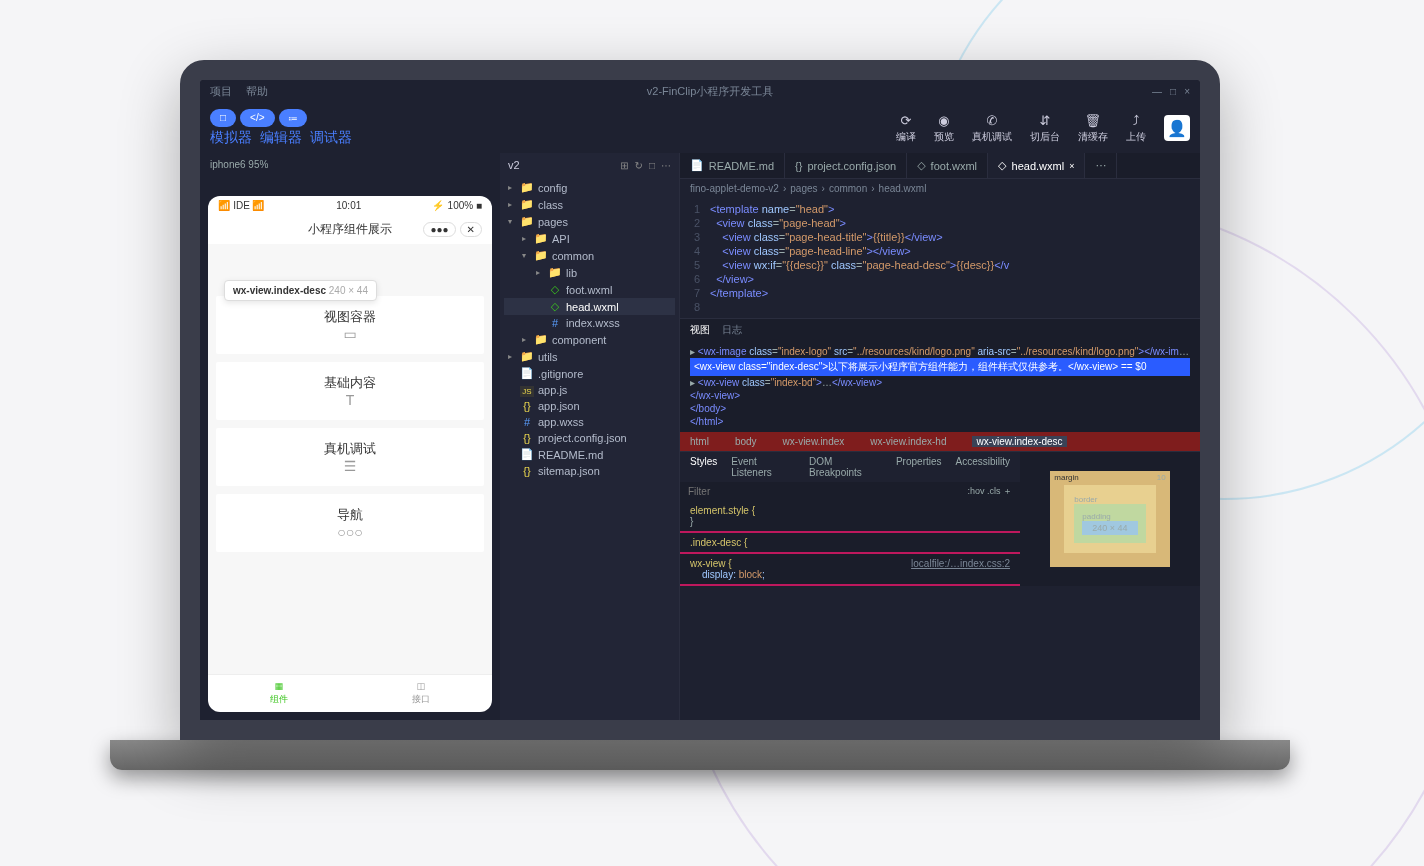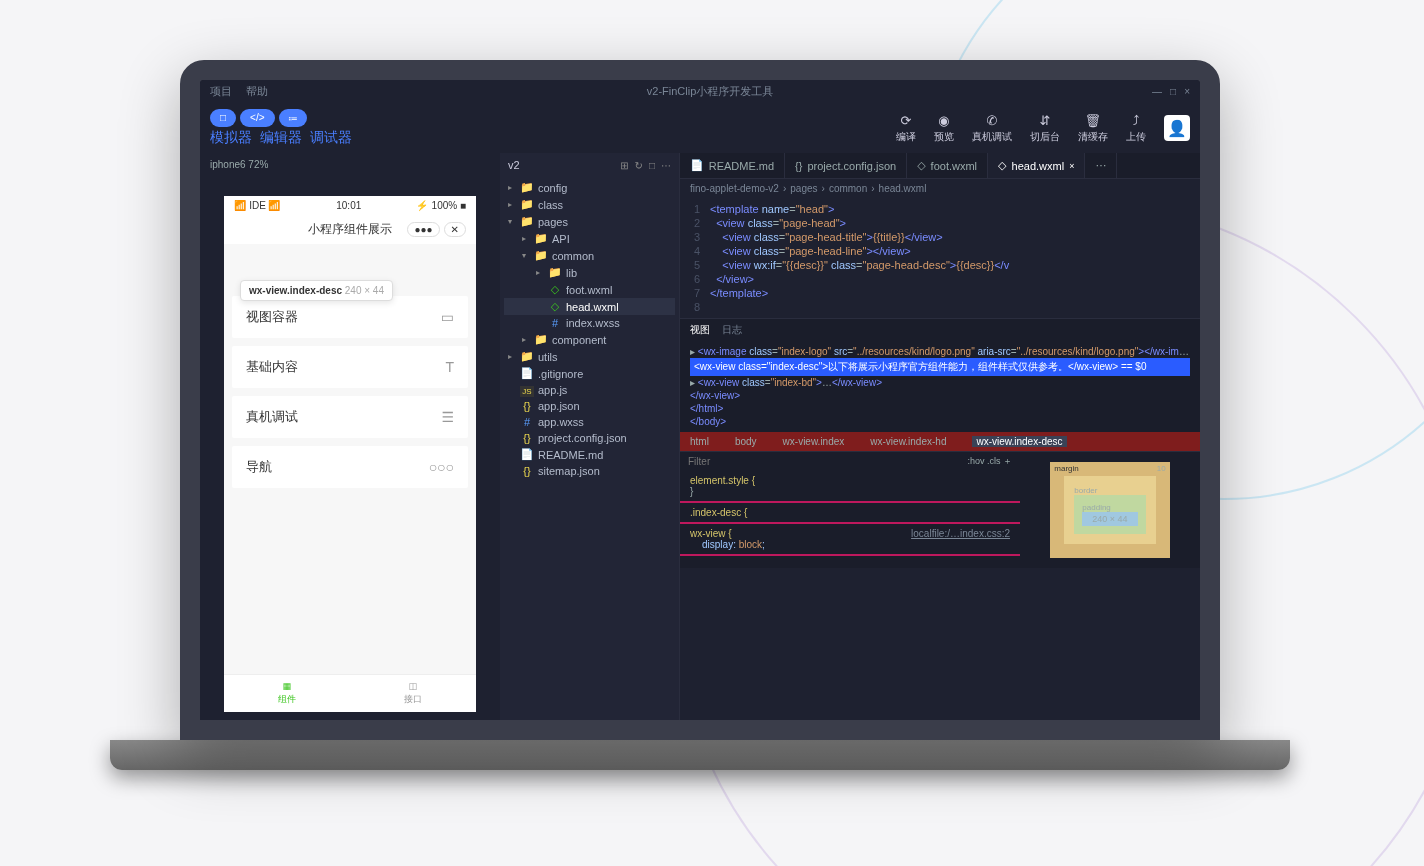--- a/index.html
+++ b/index.html
@@ -31,30 +31,30 @@
 .toolbar-right { margin-left: auto; display: flex; gap: 18px; align-items: center; }
 .tool-action { display: flex; flex-direction: column; align-items: center; gap: 2px; color: #ccd; font-size: 10px; }
 .tool-icon { font-size: 13px; }
 .avatar { width: 26px; height: 26px; background: #fff; border-radius: 4px; display: flex; align-items: center; justify-content: center; font-size: 16px; }
 
 .body { display: flex; flex: 1; min-height: 0; }
 
 
 .sim-panel { width: 300px; background: #1e2130; display: flex; flex-direction: column; }
 .sim-header { padding: 6px 10px; color: #9aa; font-size: 10px; }
-.sim-phone { background: #fff; margin: 20px 24px 8px; flex: 1; border-radius: 0; display: flex; flex-direction: column; color: #333; overflow: hidden; }
+.sim-phone { background: #fff; margin: 20px 8px 8px; flex: 1; border-radius: 12px; display: flex; flex-direction: column; color: #333; overflow: hidden; }
 .phone-status { display: flex; justify-content: space-between; padding: 4px 10px; font-size: 10px; }
 .phone-header { display: flex; align-items: center; justify-content: center; padding: 6px; position: relative; font-size: 12px; font-weight: 500; }
 .phone-header .dots { position: absolute; right: 10px; display: flex; gap: 4px; align-items: center; }
 .phone-header .dot-btn { border: 1px solid #ddd; border-radius: 10px; padding: 1px 6px; font-size: 10px; }
 .phone-body { flex: 1; background: #f7f7f7; padding: 14px 8px; display: flex; flex-direction: column; gap: 10px; position: relative; }
 .tooltip { position: absolute; top: 36px; left: 16px; background: #fff; border: 1px solid #ddd; border-radius: 4px; padding: 4px 8px; font-size: 10px; box-shadow: 0 2px 6px rgba(0,0,0,0.1); z-index: 2; }
 .tooltip .dim { color: #aaa; }
 .highlight-box { background: #5a9fff; color: #fff; padding: 8px; font-size: 10px; text-align: center; border-radius: 2px; margin-bottom: 4px; }
-.menu-card { background: #fff; padding: 12px 14px; display: flex; justify-content: space-between; align-items: center; font-size: 13px; border-radius: 2px; }
+.menu-card { background: #fff; padding: 12px 14px; display: flex; justify-content: space-between; align-items: center; font-size: 13px; border-radius: 2px; flex-direction: column; }
 .menu-card .card-icon { color: #999; font-size: 14px; }
 .phone-tabbar { display: flex; border-top: 1px solid #eee; }
 .tab-item { flex: 1; display: flex; flex-direction: column; align-items: center; padding: 6px; font-size: 9px; gap: 2px; }
 .tab-item.active { color: #3cc51f; }
 .tab-item:not(.active) { color: #999; }
 
 
 .explorer { width: 180px; background: #222536; border-right: 1px solid #2a2d3e; }
 .explorer-header { display: flex; align-items: center; padding: 6px 8px; color: #ccd; font-size: 11px; gap: 6px; }
 .explorer-header .spacer { flex: 1; }
@@ -184,21 +184,21 @@
               <span class="tool-icon">⤴</span>
               <span>上传</span>
             </div>
             <div class="avatar">👤</div>
           </div>
       </div>
 
       <div class="body">
 
         <div class="sim-panel">
-          <div class="sim-header">iphone6 72%</div>
+          <div class="sim-header">iphone6 95%</div>
           <div class="sim-phone">
             <div class="phone-status">
               <span>📶 IDE 📶</span>
               <span>10:01</span>
               <span>⚡ 100% ■</span>
             </div>
             <div class="phone-header">
               <span>小程序组件展示</span>
               <div class="dots">
                 <span class="dot-btn">●●●</span>
@@ -409,32 +409,39 @@
           <div class="devtools">
             <div class="dt-tabs">
               <span class="active">视图</span>
               <span>日志</span>
             </div>
             <div class="dom-view" id="dom-view">
                 <div class="dom-line">▸ <span class="dom-tag">&lt;wx-image</span> <span class="dom-attr">class</span>=<span class="dom-str">"index-logo"</span> <span class="dom-attr">src</span>=<span class="dom-str">"../resources/kind/logo.png"</span> <span class="dom-attr">aria-src</span>=<span class="dom-str">"../resources/kind/logo.png"</span><span class="dom-tag">&gt;&lt;/wx-image&gt;</span></div>
                 <div class="dom-line hl"><span>&lt;wx-view class="index-desc"&gt;以下将展示小程序官方组件能力，组件样式仅供参考。&lt;/wx-view&gt; == $0</span></div>
                 <div class="dom-line">▸ <span class="dom-tag">&lt;wx-view</span> <span class="dom-attr">class</span>=<span class="dom-str">"index-bd"</span><span class="dom-tag">&gt;</span>…<span class="dom-tag">&lt;/wx-view&gt;</span></div>
                 <div class="dom-line"><span class="dom-tag">&lt;/wx-view&gt;</span></div>
+                <div class="dom-line"><span class="dom-tag">&lt;/body&gt;</span></div>
                 <div class="dom-line"><span class="dom-tag">&lt;/html&gt;</span></div>
-                <div class="dom-line"><span class="dom-tag">&lt;/body&gt;</span></div>
               </div>
             <div class="elem-path" id="elem-path">
                 <span>html</span>
                 <span>body</span>
                 <span>wx-view.index</span>
                 <span>wx-view.index-hd</span>
                 <span class="active">wx-view.index-desc</span>
               </div>
             <div class="dt-bottom">
               <div class="styles-panel">
+                <div class="styles-tabs" id="styles-tabs">
+                    <span class="active">Styles</span>
+                    <span>Event Listeners</span>
+                    <span>DOM Breakpoints</span>
+                    <span>Properties</span>
+                    <span>Accessibility</span>
+                  </div>
                 <div class="styles-filter">
                   <input placeholder="Filter" style="">
                   <span class="opts">:hov .cls ＋</span>
                 </div>
                 <div id="css-blocks">
                     <div class="css-block">
                       <div><span class="css-sel">element.style {</span></div>
                       <div>}</div>
                     </div>
                     <div class="css-block">

